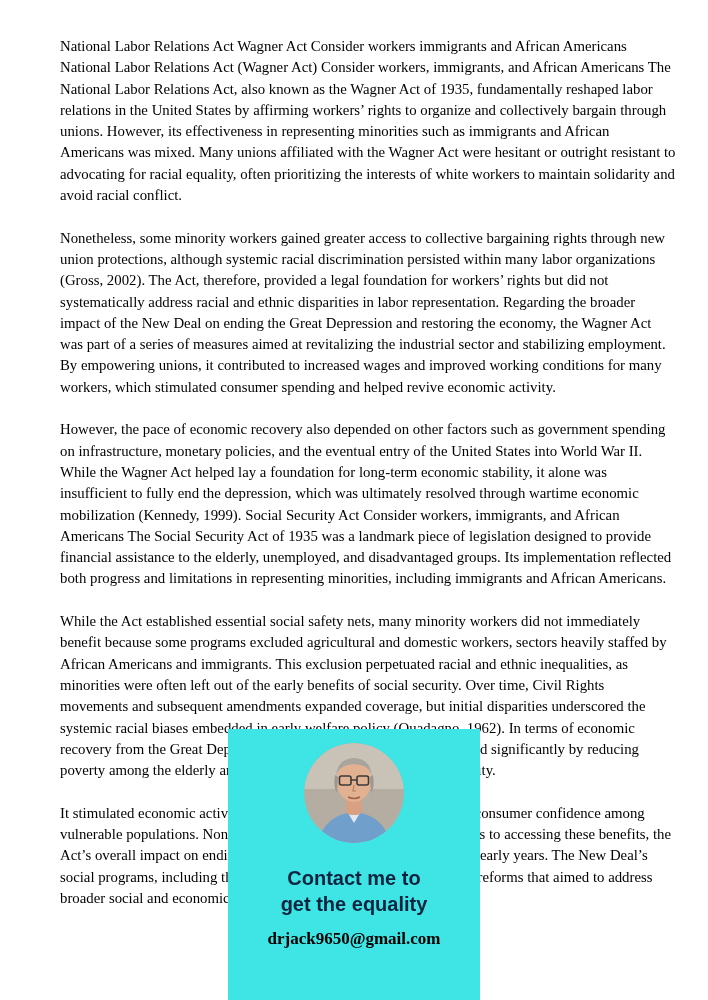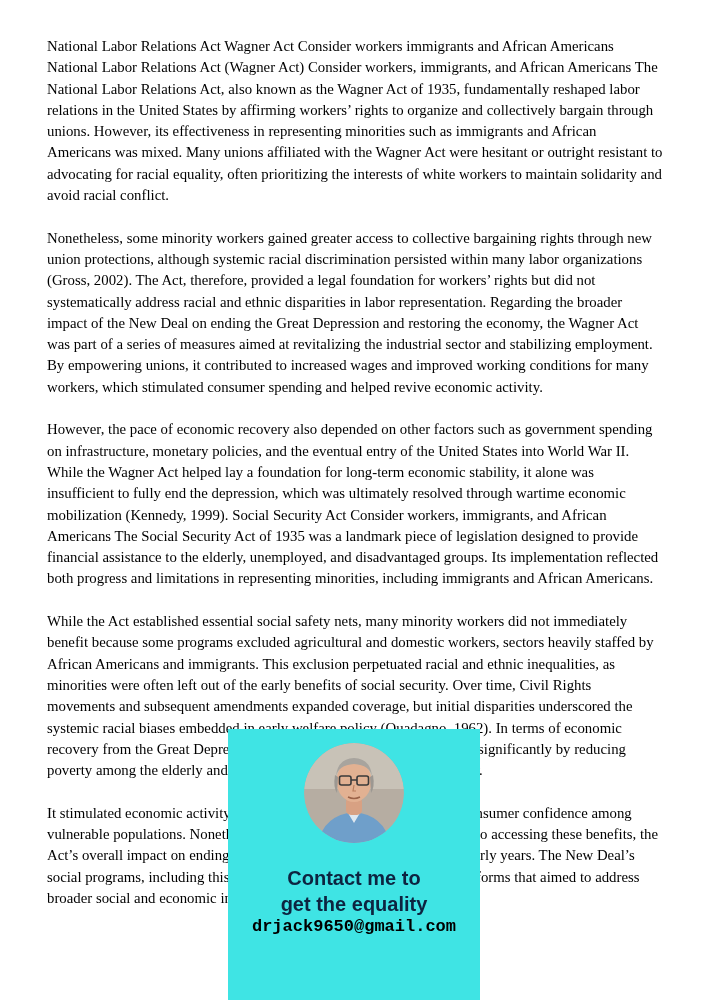--- a/index.html
+++ b/index.html
@@ -10,21 +10,21 @@
     position: relative;
     width: 708px;
     height: 1000px;
     background: #ffffff;
     overflow: hidden;
     margin: 0 auto;
   }
 
   .doc-text {
     position: absolute;
-    left: 47px;
+    left: 60px;
     top: 36px;
     width: 616px;
     color: #000000;
     font-size: 14.8px;
     line-height: 21.3px;
     text-align: left;
   }
   .doc-text p { margin-bottom: 21.3px; }
   .doc-text p:last-child { margin-bottom: 0; }
 
@@ -54,21 +54,22 @@
     margin-top: 22px;
     text-align: center;
     font-family: "Liberation Sans", sans-serif;
     font-weight: 700;
     font-size: 20px;
     line-height: 26px;
     color: #0d2440;
   }
 
   .promo-email {
-    font-family: Liberation Mono, monospace;
+    margin-top: 12px;
+    font-family: Liberation Serif, serif;
     font-weight: 700;
     font-size: 17px;
     color: #000000;
     text-align: center;
   }
 </style>
 </head>
 <body>
 
 <div class="page">

